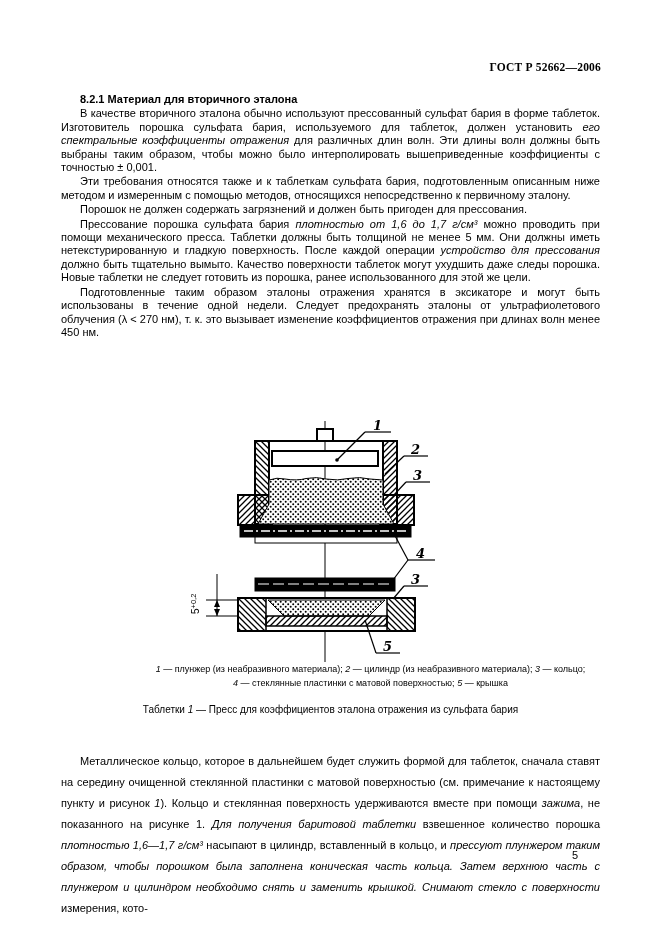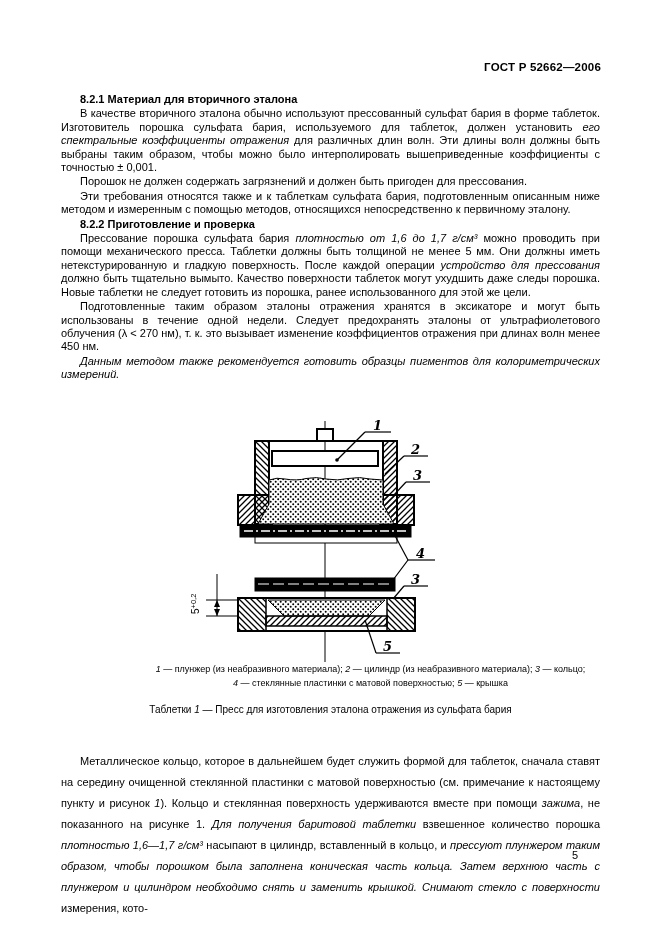--- a/index.html
+++ b/index.html
@@ -1,19 +1,19 @@
 <!DOCTYPE html>
 <html><head>
 <meta charset="utf-8">
 <style>
   html,body{margin:0;padding:0;background:#888;}
   .page{position:relative;width:661px;height:936px;background:#ffffff;color:#000;
         font-family:"Liberation Sans",sans-serif;overflow:hidden;margin:0 auto;}
   .doc-header{position:absolute;top:61px;left:60px;width:541px;text-align:right;
-        font-weight:bold;font-size:11.5px;letter-spacing:.2px;}
+        font-weight:bold;font-size:11.5px;letter-spacing:.2px;font-family:Liberation Serif, serif;}
   .text-block{position:absolute;left:60px;width:541px;font-size:11px;line-height:13.4px;
         text-align:justify;}
   #top-text{top:92px;}
   #bottom-text{top:750px;line-height:21px;}
   .text-block p{margin:1px;text-indent:19px;}
   .text-block p.hd{font-weight:bold;}
   .it{font-style:italic;}
   .fig{position:absolute;left:172px;top:418px;width:335px;height:250px;}
   .fig-legend{position:absolute;left:0;top:663px;width:661px;text-align:center;
         font-size:9px;line-height:13.5px;color:#000;padding-left:40px;}
@@ -25,26 +25,24 @@
 </head>
 <body>
 
 <div class="page">
 
   <div class="doc-header">ГОСТ Р 52662—2006</div>
 
   <div id="top-text" class="text-block">
     <p class="hd">8.2.1 Материал для вторичного эталона</p>
     <p><span>В качестве вторичного эталона обычно используют прессованный сульфат бария в форме таблеток. Изготовитель порошка сульфата бария, используемого для таблеток, должен установить </span><span class="it">его спектральные коэффициенты отражения</span><span> для различных длин волн. Эти длины волн должны быть выбраны таким образом, чтобы можно было интерполировать вышеприведенные коэффициенты с точностью ± 0,001.</span></p>
+    <p><span>Эти требования относятся также и к таблеткам сульфата бария, подготовленным описанным ниже методом и измеренным с помощью методов, относящихся непосредственно к первичному эталону.</span></p>
     <p><span>Порошок не должен содержать загрязнений и должен быть пригоден для прессования.</span></p>
-    <p><span>Эти требования относятся также и к таблеткам сульфата бария, подготовленным описанным ниже методом и измеренным с помощью методов, относящихся непосредственно к первичному эталону.</span></p>
-    <p class="hd">8.2.2 Приготовление и проверка</p>
     <p><span>Прессование порошка сульфата бария </span><span class="it">плотностью от 1,6 до 1,7 г/см³</span><span> можно проводить при помощи механического пресса. Таблетки должны быть толщиной не менее 5 мм. Они должны иметь нетекстурированную и гладкую поверхность. После каждой операции </span><span class="it">устройство для прессования</span><span> должно быть тщательно вымыто. Качество поверхности таблеток могут ухудшить даже следы порошка. Новые таблетки не следует готовить из порошка, ранее использованного для этой же цели.</span></p>
     <p><span>Подготовленные таким образом эталоны отражения хранятся в эксикаторе и могут быть использованы в течение одной недели. Следует предохранять эталоны от ультрафиолетового облучения (λ &lt; 270 нм), т. к. это вызывает изменение коэффициентов отражения при длинах волн менее 450 нм.</span></p>
-    <p><span class="it">Данным методом также рекомендуется готовить образцы пигментов для колориметрических измерений.</span></p>
   </div>
 
   <div class="fig">
     <svg width="335" height="255" viewBox="0 0 335 255">
       <defs>
         <pattern id="hR" width="6" height="6" patternUnits="userSpaceOnUse">
           <path d="M-1,1 l2,-2 M0,6 L6,0 M5,7 l2,-2" stroke="#000" stroke-width="1.3" fill="none"></path>
         </pattern>
         <pattern id="hL" width="6" height="6" patternUnits="userSpaceOnUse">
           <path d="M-1,5 l2,2 M0,0 l6,6 M5,-1 l2,2" stroke="#000" stroke-width="1.3" fill="none"></path>
@@ -118,21 +116,21 @@
       <text class="lbl" x="239" y="166">3</text>
       <text class="lbl" x="211" y="233">5</text>
     </svg>
   </div>
 
   <div class="fig-legend">
     <div><span class="it">1</span><span> — плунжер (из неабразивного материала); </span><span class="it">2</span><span> — цилиндр (из неабразивного материала); </span><span class="it">3</span><span> — кольцо;</span></div>
     <div><span class="it">4</span><span> — стеклянные пластинки с матовой поверхностью; </span><span class="it">5</span><span> — крышка</span></div>
   </div>
 
-  <div class="fig-caption"><span>Таблетки </span><span class="it">1</span><span> — Пресс для изготовления эталона отражения из сульфата бария</span></div>
+  <div class="fig-caption"><span>Таблетки </span><span class="it">1</span><span> — Пресс для коэффициентов эталона отражения из сульфата бария</span></div>
 
   <div id="bottom-text" class="text-block">
     <p><span>Металлическое кольцо, которое в дальнейшем будет служить формой для таблеток, сначала ставят на середину очищенной стеклянной пластинки с матовой поверхностью (см. примечание к настоящему пункту и рисунок </span><span class="it">1</span><span>). Кольцо и стеклянная поверхность удерживаются вместе при помощи </span><span class="it">зажима</span><span>, не показанного на рисунке 1. </span><span class="it">Для получения баритовой таблетки</span><span> взвешенное количество порошка </span><span class="it">плотностью 1,6—1,7 г/см³</span><span> насыпают в цилиндр, вставленный в кольцо, и </span><span class="it">прессуют плунжером таким образом, чтобы порошком была заполнена коническая часть кольца. Затем верхнюю часть с плунжером и цилиндром необходимо снять и заменить крышкой. Снимают стекло с поверхности</span><span> измерения, кото-</span></p>
   </div>
 
   <div class="page-num">5</div>
 
 </div>
 
 </body></html>

